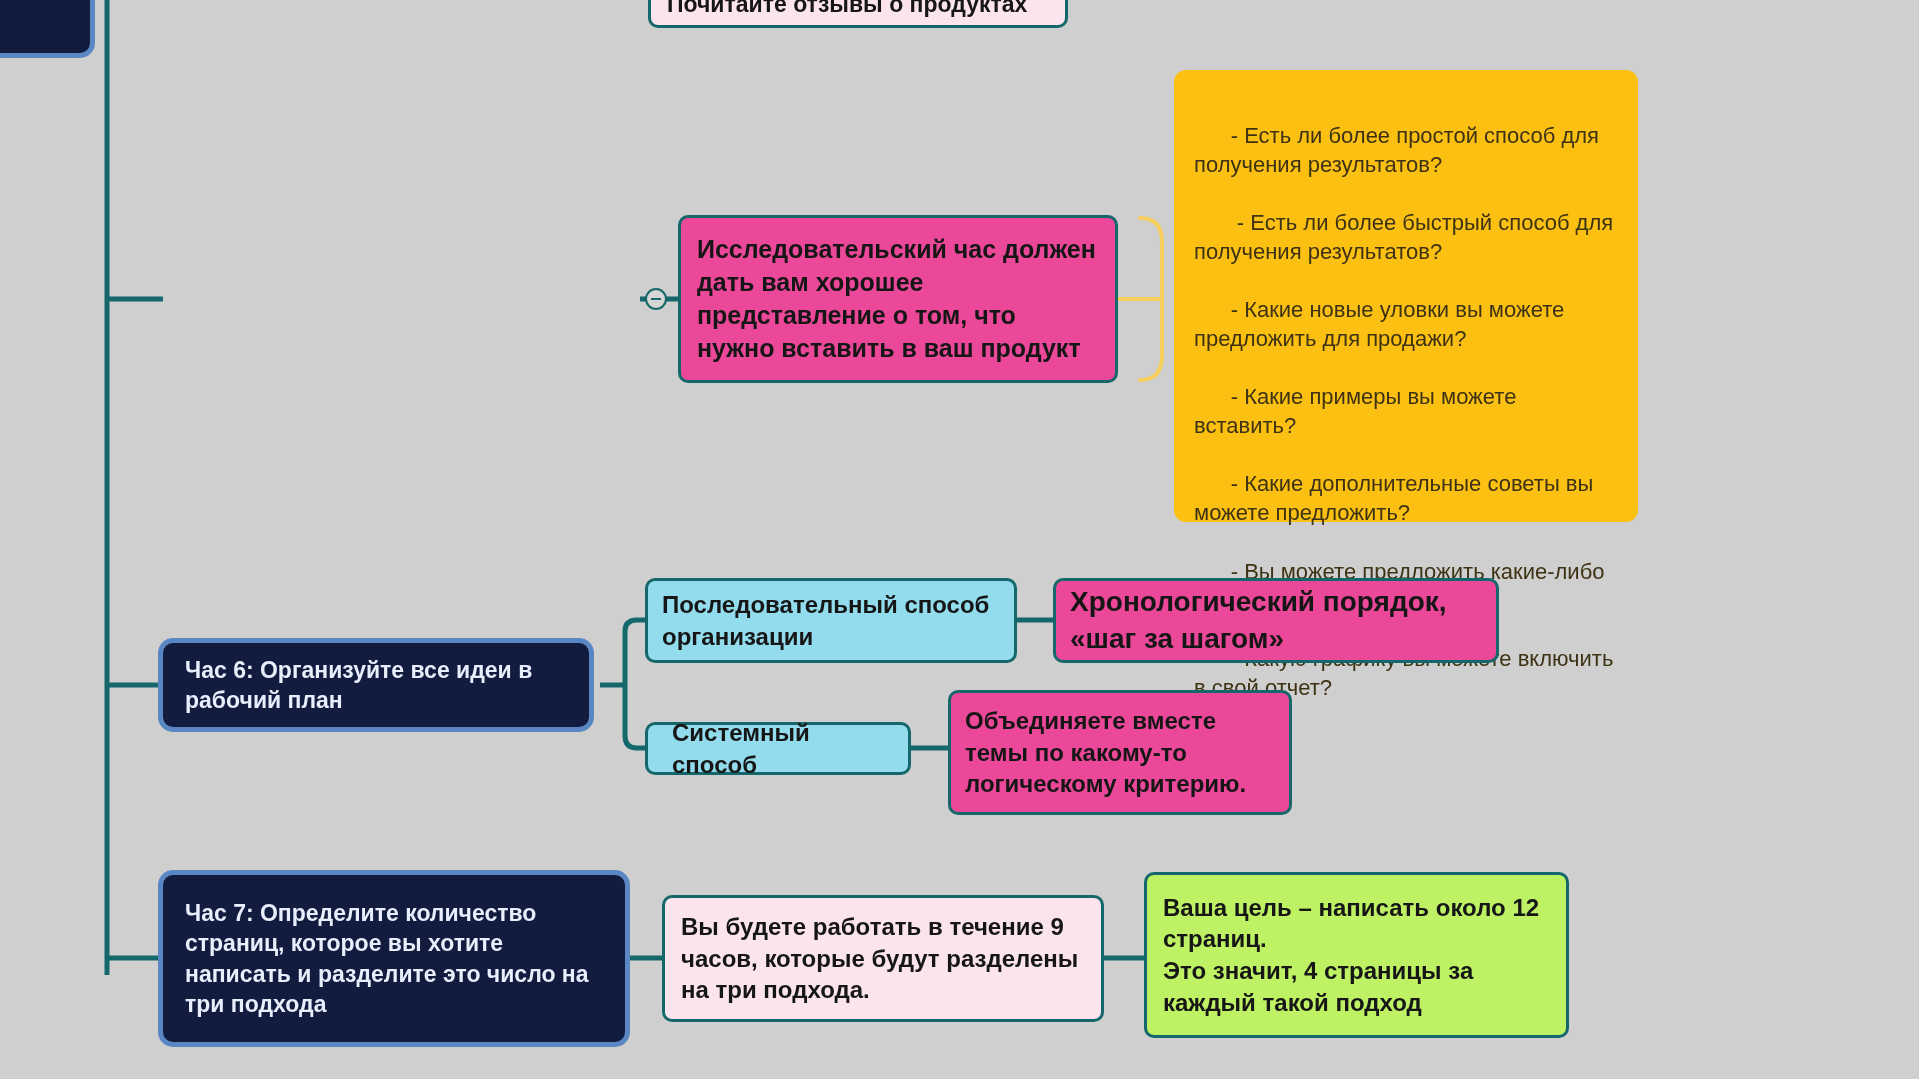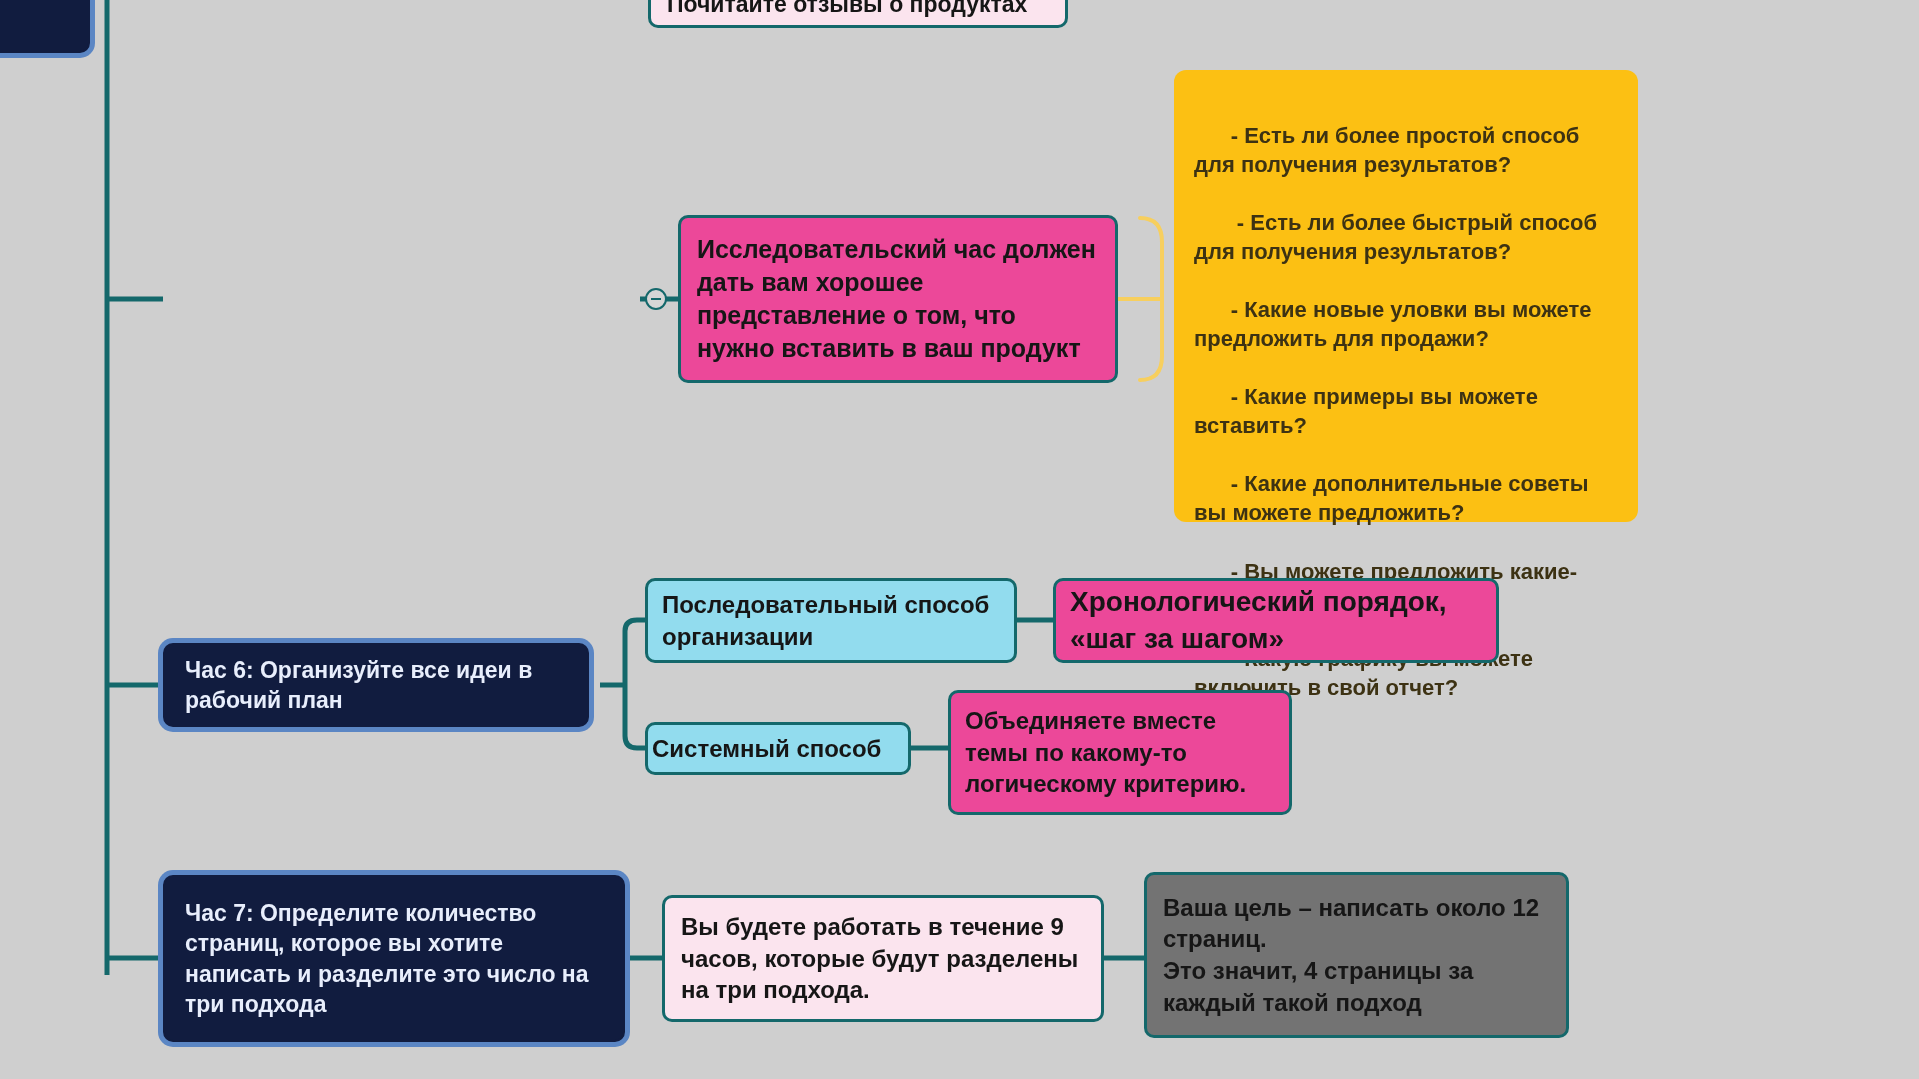--- a/index.html
+++ b/index.html
@@ -63,37 +63,37 @@
     background: #92dcee;
     color: #161616;
     font-weight: 600;
     border: 3px solid #14686b;
   }
 
   
   .node.orange {
     background: #fcc013;
     color: #3d3213;
-    font-weight: 700;
+    font-weight: 400;
     border: none;
     border-radius: 12px;
     align-items: flex-start;
   }
 
   
   .node.pink {
     background: #fbe4ee;
     color: #161616;
     font-weight: 700;
     border: 3px solid #14686b;
   }
 
   
   .node.paleyellow {
-    background: #737373;
+    background: #bef264;
     color: #161616;
     font-weight: 700;
     border: 3px solid #14686b;
   }
 
   .node .txt { display: block; width: 100%; }
 
   
   .toggle {
     position: absolute;
@@ -190,21 +190,21 @@
   </div>
 
   <div class="node cyan" style="left:645px; top:578px; width:372px; height:85px; padding:0 14px; font-size:24px;">
     <span class="txt">Последовательный способ организации</span>
   </div>
 
   <div class="node white" style="left:1053px; top:578px; width:446px; height:85px; padding:0 14px; font-size:28px;">
     <span class="txt">Хронологический порядок, «шаг за шагом»</span>
   </div>
 
-  <div class="node cyan" style="left:645px; top:722px; width:266px; height:53px; padding:0 4px; font-size:24px;">
+  <div class="node cyan" style="left:645px; top:722px; width:266px; height:53px; padding:0 24px; font-size:24px;">
     <span class="txt">Системный способ</span>
   </div>
 
   <div class="node white" style="left:948px; top:690px; width:344px; height:125px; padding:0 14px; font-size:24px;">
     <span class="txt">Объединяете вместе темы по какому-то логическому критерию.</span>
   </div>
 
   <div class="node navy" style="left:163px; top:875px; width:462px; height:167px; padding:0 20px; font-size:23px;">
     <span class="txt">Час 7: Определите количество страниц, которое вы хотите написать и разделите это число на три подхода</span>
   </div>

